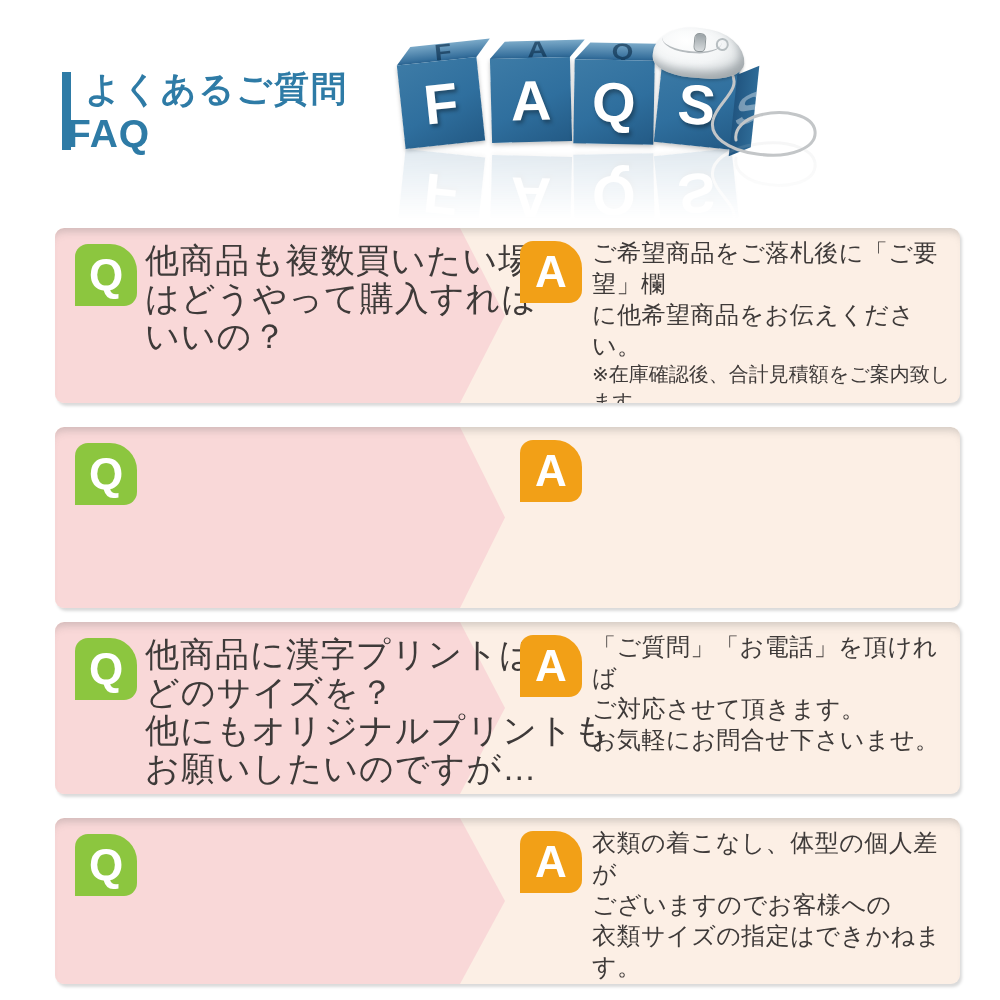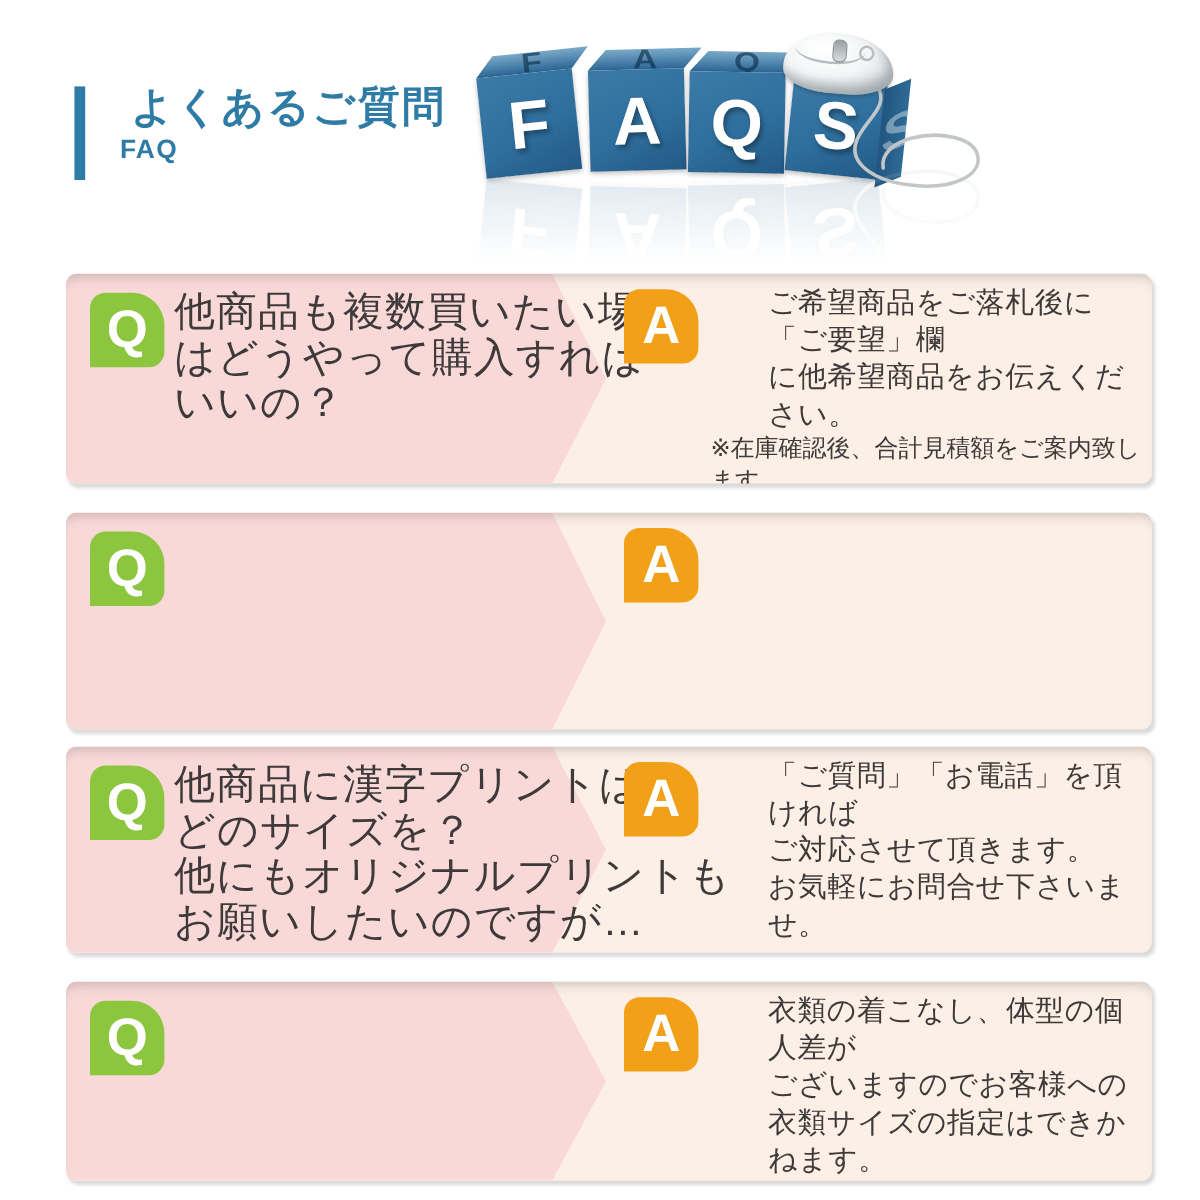--- a/index.html
+++ b/index.html
@@ -1,22 +1,22 @@
 <!DOCTYPE html>
 <html style="--accent-blue: #2e7ba6; --block-blue: #2f6f9e; --pink: #f9d8d8; --peach: #fcefe5; --q-green: #8cc63f; --a-orange: #f2a017; --text: #3e3a39;"><head>
 <meta charset="utf-8">
 <style>
   html,body { margin:0; padding:0; background:#ffffff; }
   body { font-family: "Liberation Sans", "DejaVu Sans", sans-serif; }
   .page { position:relative; width:1000px; height:1000px; background:#fff; overflow:hidden; }
 
   
   .accent-bar { position:absolute; left:62px; top:72px; width:9px; height:78px; background:var(--accent-blue,#2e7ba6); }
-  .page-title { position:absolute; left:85px; top:66px; font-size:35px; font-weight:bold; color:var(--accent-blue,#2e7ba6); letter-spacing:2px;margin-left:24px; }
-  .page-subtitle { position:absolute; left:100px; top:112px; font-size:22px; font-weight:bold; color:var(--accent-blue,#2e7ba6); letter-spacing:1px; }
+  .page-title { position:absolute; left:85px; top:66px; font-size:35px; font-weight:bold; color:var(--accent-blue,#2e7ba6); letter-spacing:2px; }
+  .page-subtitle { position:absolute; left:67px; top:112px; font-size:39px; font-weight:bold; color:var(--accent-blue,#2e7ba6); letter-spacing:1px; }
 
   
   .graphic { position:absolute; left:395px; top:30px; width:430px; height:200px; }
   .scene { position:absolute; left:0; top:0; width:430px; height:150px; }
   .cube { position:absolute; width:80px; height:84px; }
   .cube-front { position:absolute; left:0; top:0; width:100%; height:100%;
       background:linear-gradient(155deg,#3d7ba6 0%, var(--block-blue,#2f6f9e) 55%, #235a85 100%);
       display:flex; align-items:center; justify-content:center;
       color:#fff; font-size:56px; font-weight:bold; text-shadow:2px 3px 4px rgba(0,0,0,.35);
       box-shadow:0 2px 4px rgba(0,0,0,.25); }
@@ -63,21 +63,21 @@
   .q-area { position:absolute; left:0; top:0; height:100%; width:452px; background:var(--pink,#f9d8d8);
       clip-path:polygon(0 0, 405px 0, 450px 50%, 405px 100%, 0 100%); }
   .badge { position:absolute; width:62px; height:62px; border-radius:13px 27px 13px 0;
       display:flex; align-items:center; justify-content:center;
       color:#fff; font-size:44px; font-weight:bold; line-height:1; }
   .q-badge { left:20px; top:16px; background:var(--q-green,#8cc63f); }
   .a-badge { left:465px; top:13px; background:var(--a-orange,#f2a017); }
   .q-text { position:absolute; left:90px; top:13px; font-size:34px; line-height:38px;
       color:var(--text,#3e3a39); white-space:pre-line; letter-spacing:1px; }
   .a-text { position:absolute; left:537px; top:9px; color:var(--text,#3e3a39); }
-  .a-main { font-size:24px; line-height:31px; white-space:pre-line; letter-spacing:.5px;margin-left:48px; }
+  .a-main { font-size:24px; line-height:31px; white-space:pre-line; letter-spacing:.5px; }
   .a-note { font-size:20px; line-height:27px; white-space:pre-line; }
 </style>
 </head>
 <body>
 
 <div class="page">
 
   <div class="accent-bar"></div>
   <div class="page-title">よくあるご質問</div>
   <div class="page-subtitle">FAQ</div>

